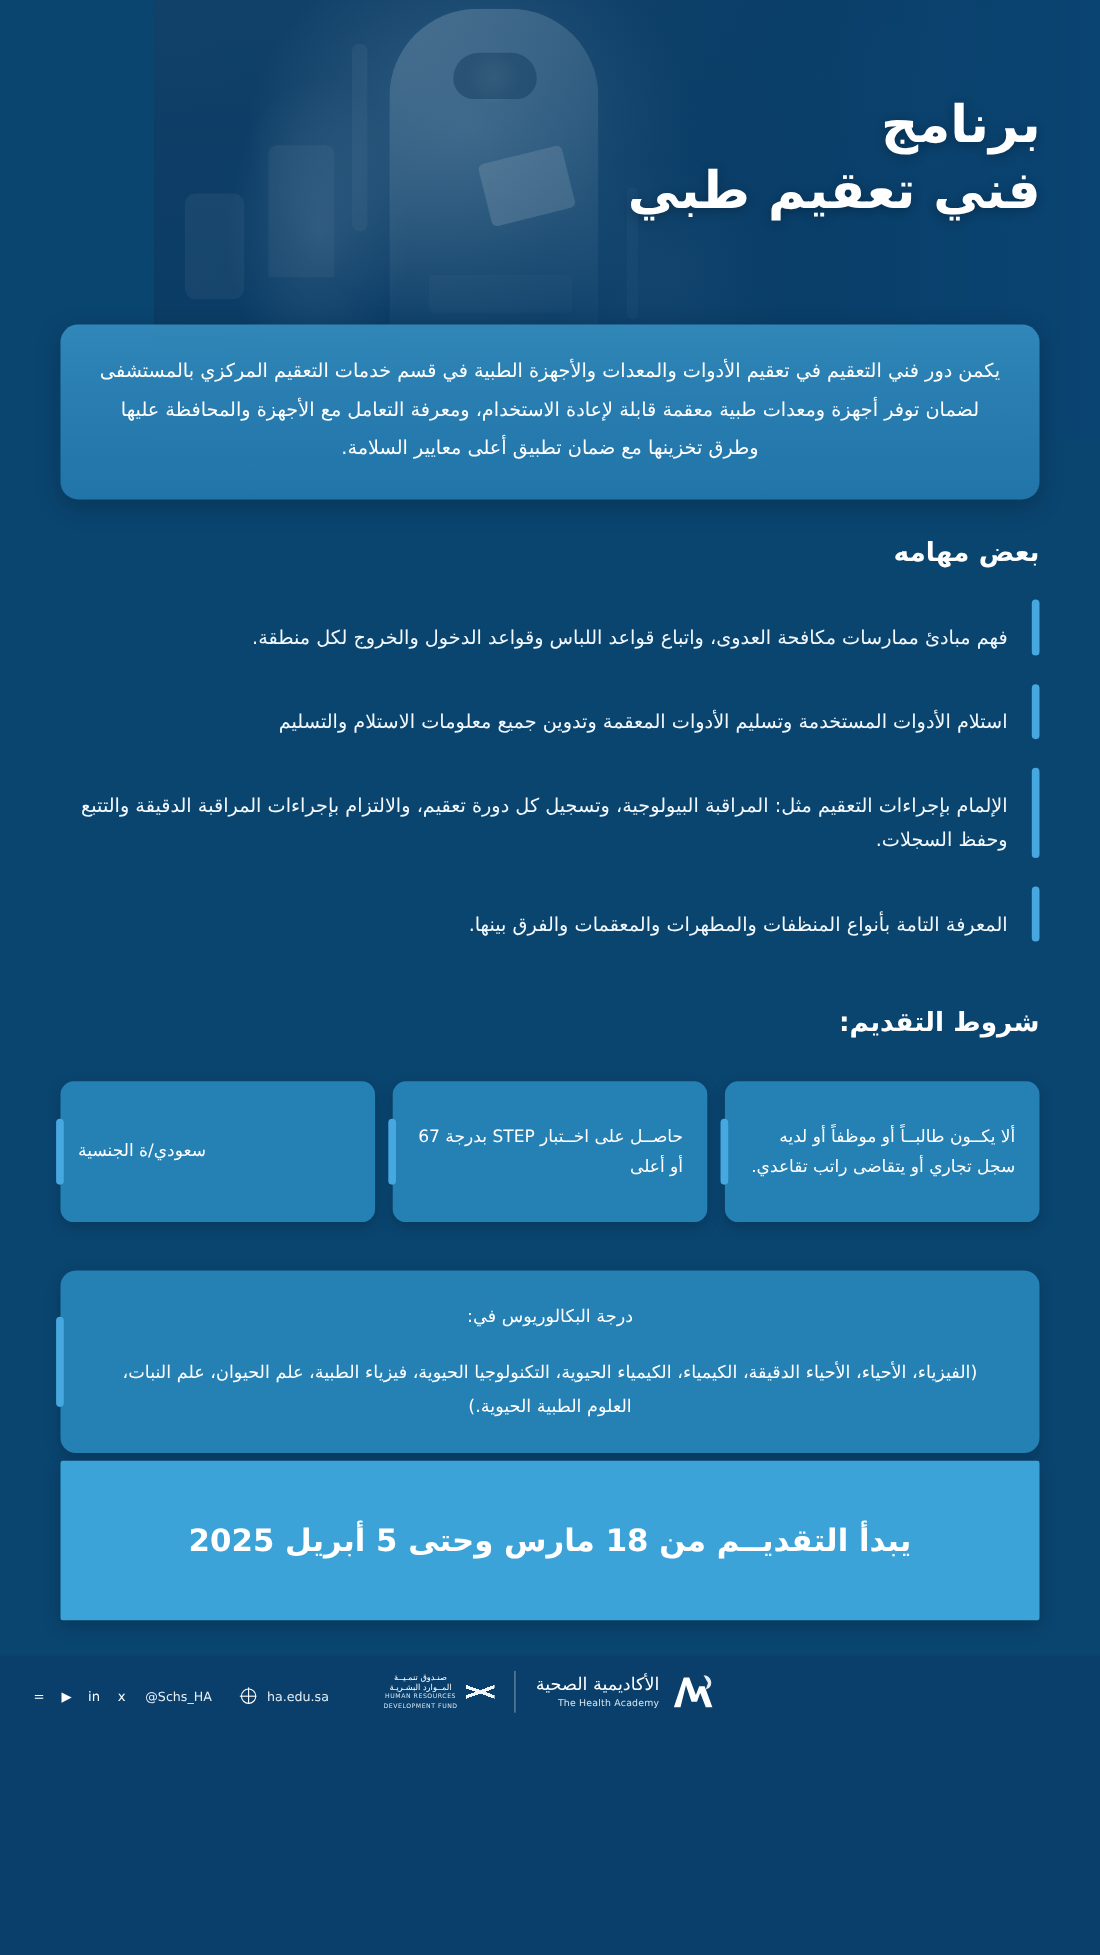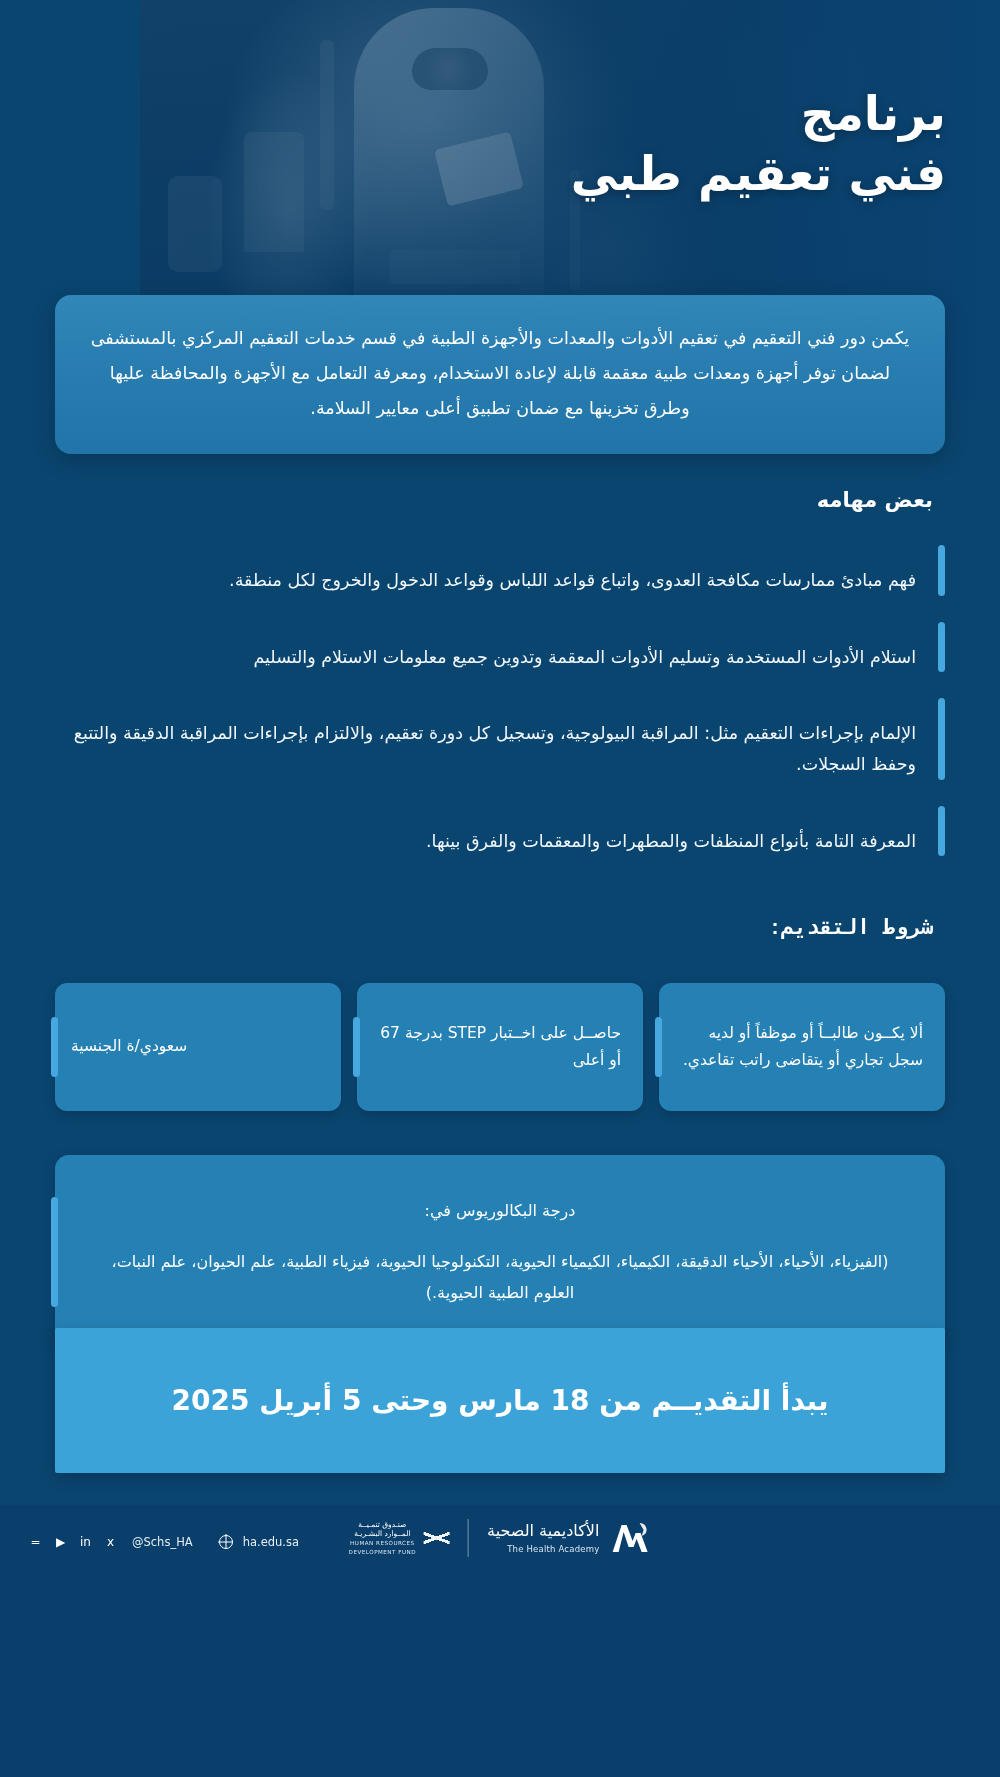--- a/index.html
+++ b/index.html
@@ -83,28 +83,28 @@
     box-shadow:0 6px 22px rgba(0,0,0,.22);
     text-align:center;
     font-size:17.5px;
     line-height:2.0;
     color:#ffffff;
   }
 
   
   .section-title {
     position:absolute;
-    right:67px;
-    font-size:21px;
+    right:55px;
+    font-size:24px;
     font-weight:bold;
     text-align:right;
     letter-spacing:.4px;
   }
   #tasks-title { top:488px; }
-  #cond-title  { top:915px;font-family:Liberation Mono, monospace; }
+  #cond-title  { top:915px; }
 
   
   .task-list { position:absolute; right:55px; left:55px; top:545px; }
   .task-item {
     display:flex;
     flex-direction:row;
     align-items:center;
     justify-content:flex-start;
     gap:22px;
     margin-bottom:26px;
@@ -163,21 +163,21 @@
   }
 
   
   .degree-card {
     position:absolute;
     right:55px; left:55px;
     top:1155px;
     min-height:148px;
     border-radius:14px;
     background:#2581b4;
-    padding:40px 36px;
+    padding:26px 36px;
     text-align:center;
     font-size:16px;
     line-height:1.95;
     box-shadow:0 4px 14px rgba(0,0,0,.18);
   }
   .degree-card .accent {
     position:absolute;
     left:-4px; top:42px; bottom:42px;
     width:7px; border-radius:4px;
     background:#46a8de;

